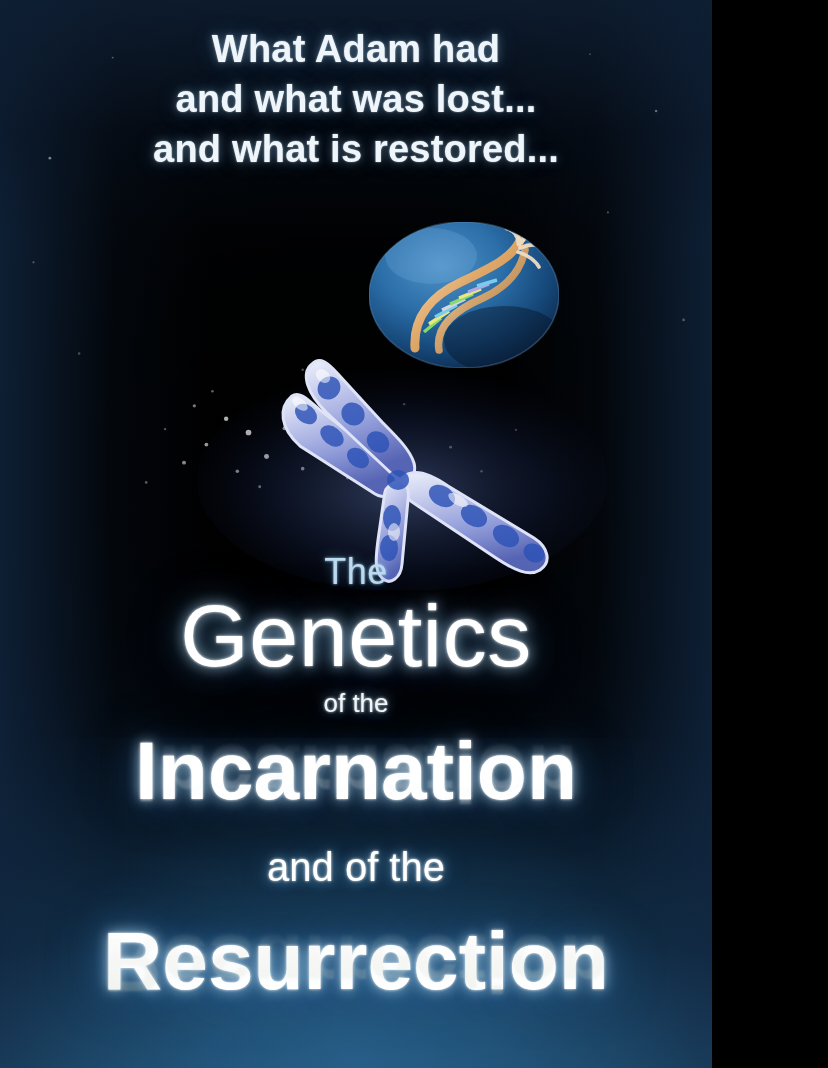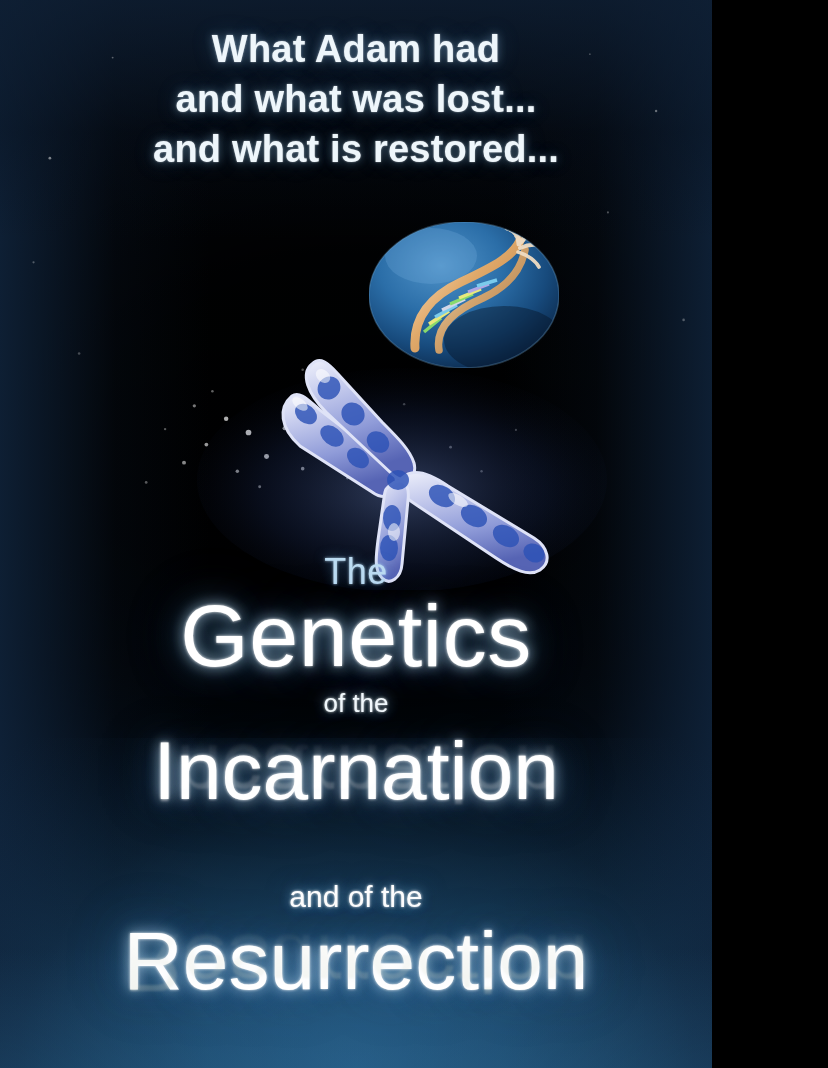--- a/index.html
+++ b/index.html
@@ -165,20 +165,21 @@
       0 0 3px rgba(255,255,255,0.85),
       0 0 13px rgba(150,205,240,0.70),
       0 0 28px rgba(60,130,190,0.45);
   }
 
   
   .reflect-wrap {
     position: absolute;
     left: 0; right: 0;
     text-align: center;
+    font-weight: bold;
   }
   .rw-incarnation { top: 728px; }
   .rw-resurrection { top: 918px; }
 
   .big-word {
     font-size: 82px;
     line-height: 86px;
     color: #ffffff;
     letter-spacing: 0px;
     text-shadow:
@@ -203,23 +204,23 @@
     pointer-events: none;
   }
   .rw-resurrection .big-word-reflection {
     opacity: 0.34;
     color: #cfd6c8;
   }
 
   .t-andofthe {
     position: absolute;
     left: 0; right: 0;
-    top: 880px;
+    top: 850px;
     text-align: center;
-    font-size: 30px;
+    font-size: 40px;
     line-height: 34px;
     color: #ffffff;
     text-shadow:
       0 0 3px rgba(255,255,255,0.9),
       0 0 12px rgba(150,205,240,0.75),
       0 0 26px rgba(55,125,185,0.50);
   }
 </style>
 </head>
 <body>

